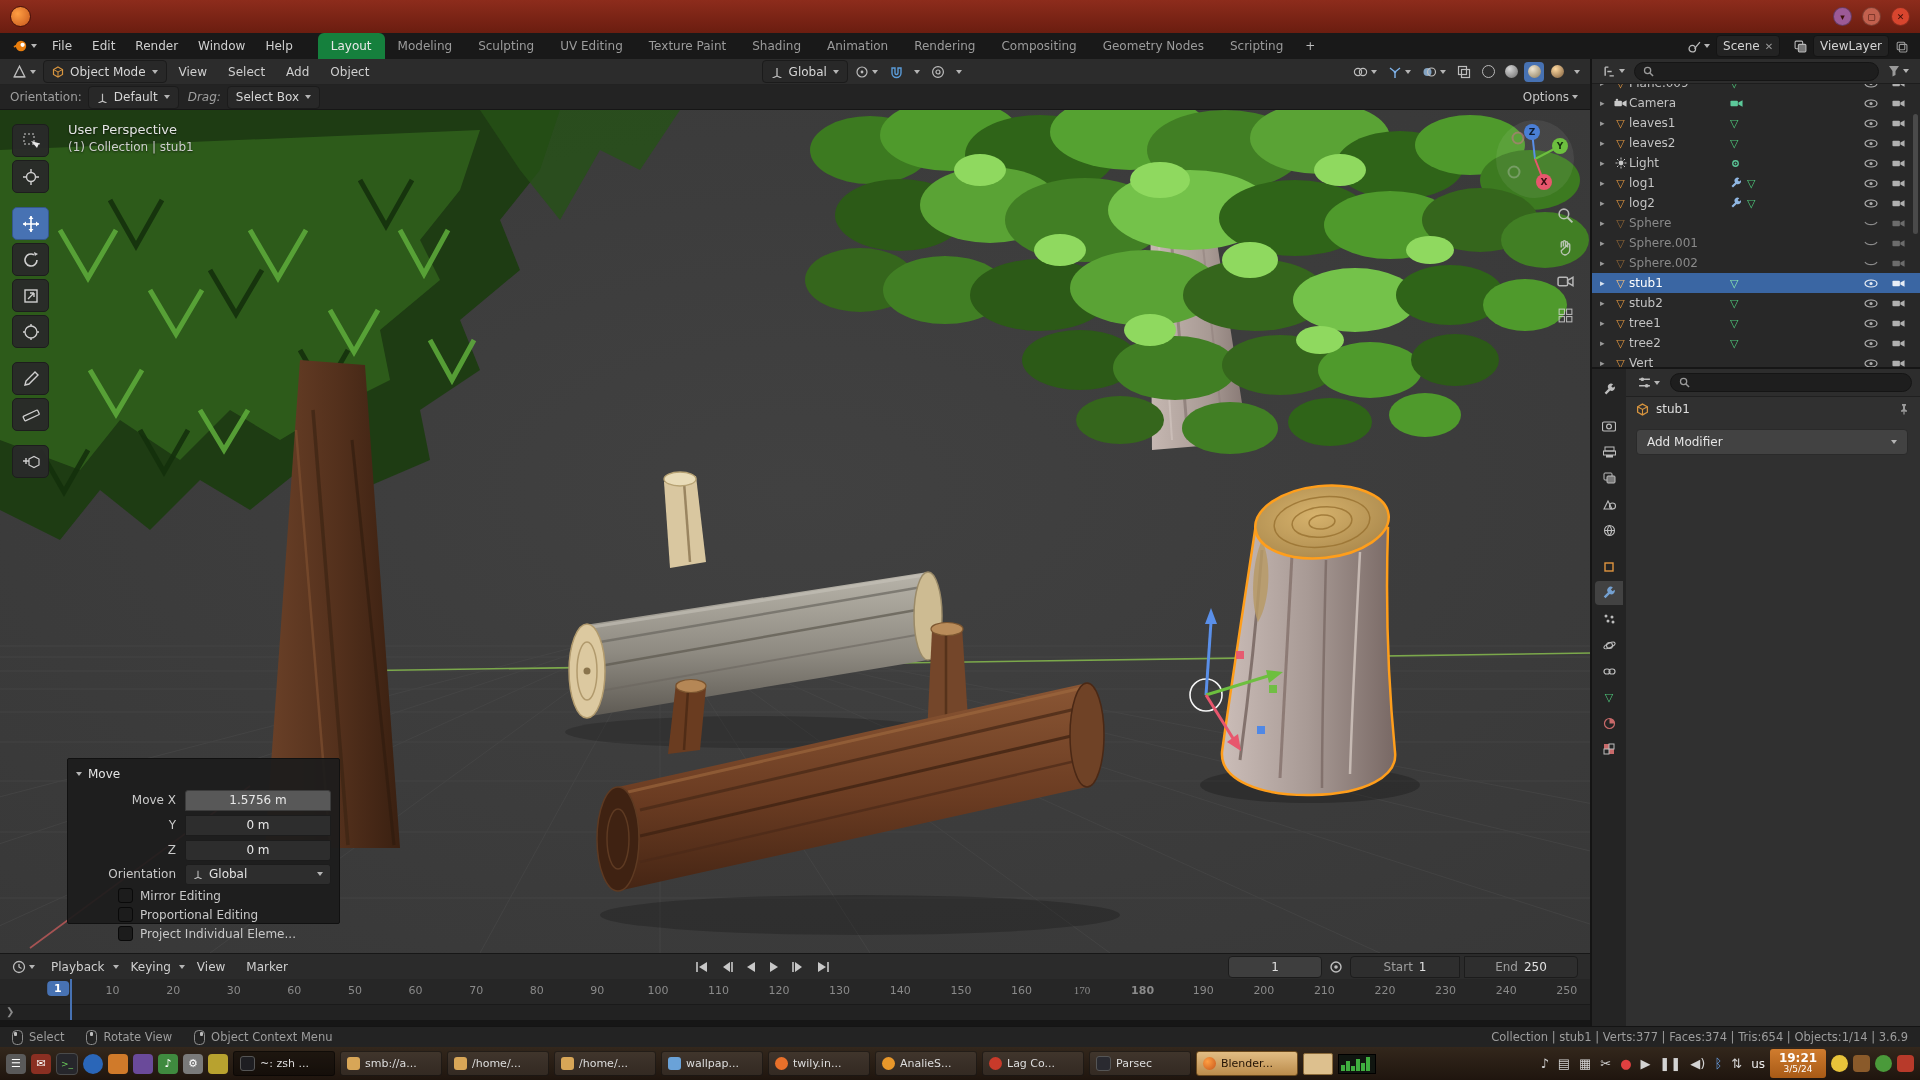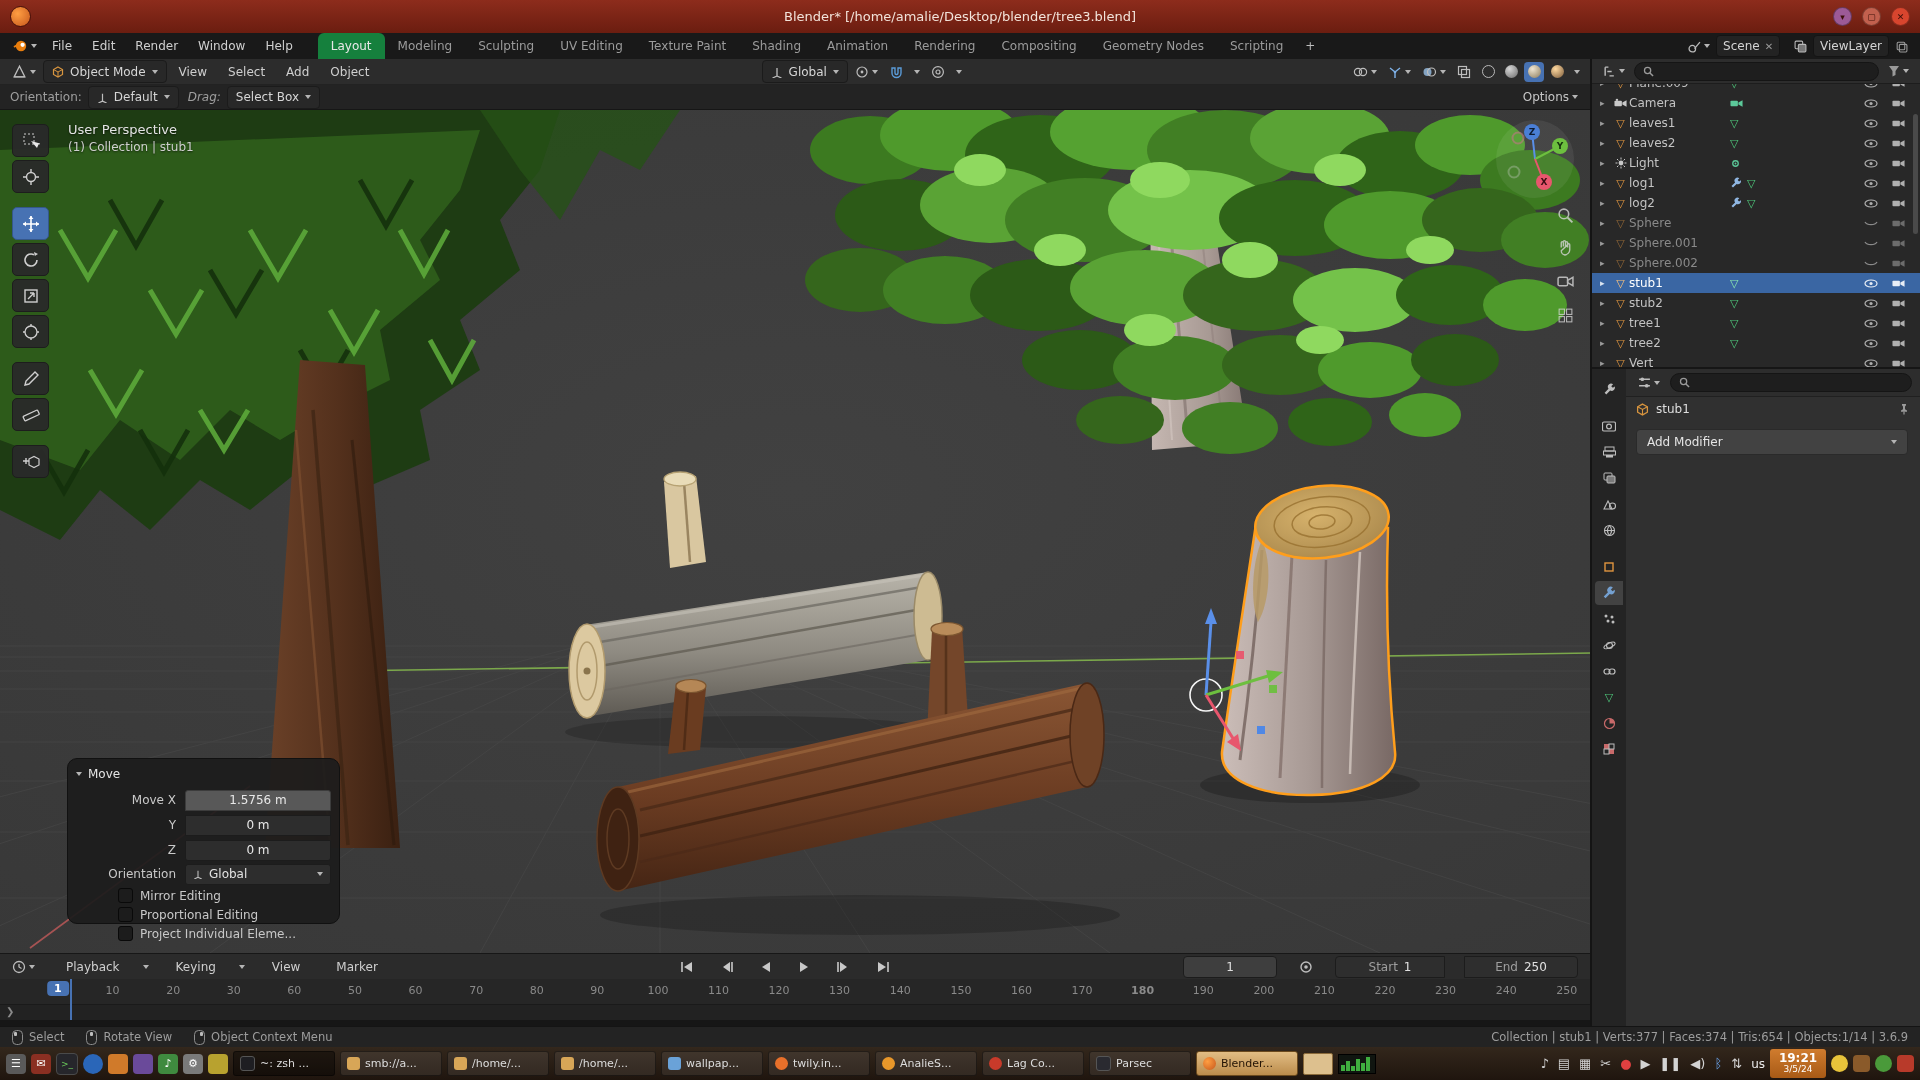--- a/index.html
+++ b/index.html
@@ -50,34 +50,34 @@
   .tool{width:35px;height:31px;background:rgba(41,41,41,.94);border:1px solid #1d1d1d;border-radius:5px;display:flex;align-items:center;justify-content:center;cursor:pointer;}
   .tool.active{background:#4772b3;border-color:#35578a;}
   .tgap{height:8px;}
   .sideicons{position:absolute;left:1552px;display:flex;flex-direction:column;}
   .sideicon{width:26px;height:26px;display:flex;align-items:center;justify-content:center;opacity:.8;cursor:pointer;}
   .navgizmo{position:absolute;left:1492px;top:6px;width:86px;height:86px;}
   .navball{position:absolute;inset:4px;border-radius:50%;background:rgba(255,255,255,.07);}
   .axdot{position:absolute;width:16px;height:16px;border-radius:50%;display:flex;align-items:center;justify-content:center;font-size:9px;font-weight:bold;color:#1b2a3a;}
 
   
-  .oppanel{position:absolute;left:67px;top:648px;width:273px;height:166px;background:rgba(28,28,28,.93);border:1px solid #111;border-radius:10px;box-sizing:border-box;padding:4px 8px 8px 8px;}
+  .oppanel{position:absolute;left:67px;top:648px;width:273px;height:166px;background:rgba(28,28,28,.93);border:1px solid #111;border-radius:2px;box-sizing:border-box;padding:4px 8px 8px 8px;}
   .oppanel .hdr{display:flex;align-items:center;gap:6px;height:22px;color:#e4e4e4;}
   .oprow{display:flex;align-items:center;margin-top:5px;height:20px;}
   .oplabel{width:100px;text-align:right;padding-right:9px;color:#c9c9c9;flex:none;}
   .opfield{flex:1;height:19px;background:#2d2d2d;border:1px solid #1c1c1c;display:flex;align-items:center;justify-content:center;color:#e8e8e8;}
   .opfield.lit{background:#585858;border-color:#3c3c3c;border-radius:3px 3px 0 0;}
   .opfield.mid{border-radius:0;}
   .opfield.bot{border-radius:0 0 3px 3px;}
   .opdrop{flex:1;height:19px;background:#2d2d2d;border:1px solid #1c1c1c;border-radius:3px;display:flex;align-items:center;gap:6px;padding:0 7px;color:#e2e2e2;}
   .opcheck{display:flex;align-items:center;gap:7px;margin-top:4px;margin-left:42px;}
   .cbox{width:13px;height:13px;background:#1c1c1c;border:1px solid #090909;border-radius:3px;}
 
   
-  .timeline-h{position:absolute;top:953px;left:0;width:1592px;height:26px;background:#2b2b2b;display:flex;align-items:center;padding:0 8px;box-sizing:border-box;gap:18px;border-top:1px solid #171717;}
+  .timeline-h{position:absolute;top:953px;left:0;width:1592px;height:26px;background:#2b2b2b;display:flex;align-items:center;padding:0 8px;box-sizing:border-box;gap:3px;border-top:1px solid #171717;}
   .tfield{display:inline-flex;align-items:center;justify-content:center;gap:6px;background:#2e2e2e;border:1px solid #1c1c1c;height:20px;padding:0 10px;color:#e0e0e0;}
   .ruler{position:absolute;top:979px;left:0;width:1592px;height:25px;background:#262626;}
   .tick{position:absolute;top:5px;transform:translateX(-50%);color:#8a8a8a;font-size:11px;}
   .playhead{position:absolute;left:3.64%;top:2px;transform:translateX(-50%);background:#4772b3;color:#fff;font-size:11px;font-weight:bold;
     border-radius:4px;padding:1px 7px;z-index:3;}
   .phline{position:absolute;left:3.64%;top:979px;width:2px;height:41px;background:#4772b3;z-index:2;}
   .tracks{position:absolute;top:1004px;left:0;width:1592px;height:16px;background:#222222;border-top:1px solid #1a1a1a;}
   .tl-gap{position:absolute;top:1020px;left:0;width:1920px;height:6px;background:#161616;}
 
   
@@ -132,21 +132,20 @@
   .clock .d{font-size:9px;}
   .trdot{width:17px;height:17px;border-radius:50%;flex:none;}
 </style>
 </head>
 <body>
 
 <div class="screen">
 
   <div class="titlebar">
     <span class="appbadge"></span>
-    <span class="title">Blender* [/home/amalie/Desktop/blender/tree3.blend]</span>
     <span class="sp"></span>
     <span class="winbtn" style="background:#9c5a96;">▾</span>
     <span class="winbtn" style="background:#c2604e;">▢</span>
     <span class="winbtn" style="background:#d8452e;">✕</span>
   </div>
 
   <div class="menubar">
     <span class="iconbtn">
       <svg class="i" width="16" height="16" viewBox="0 0 16 16">
           <circle cx="9" cy="8" r="5.2" fill="#e87d0d"></circle>
@@ -762,21 +761,21 @@
     <span class="tick" style="left:29.91%;">70</span>
     <span class="tick" style="left:33.71%;">80</span>
     <span class="tick" style="left:37.52%;text-align:center;">90</span>
     <span class="tick" style="left:41.33%;">100</span>
     <span class="tick" style="left:45.13%;">110</span>
     <span class="tick" style="left:48.94%;">120</span>
     <span class="tick" style="left:52.74%;">130</span>
     <span class="tick" style="left:56.55%;">140</span>
     <span class="tick" style="left:60.36%;">150</span>
     <span class="tick" style="left:64.16%;">160</span>
-    <span class="tick" style="left:67.97%;">170</span>
+    <span class="tick" style="left:67.97%;font-family:Liberation Serif, serif;">170</span>
     <span class="tick" style="left:71.77%;font-weight:bold;">180</span>
     <span class="tick" style="left:75.58%;">190</span>
     <span class="tick" style="left:79.39%;">200</span>
     <span class="tick" style="left:83.19%;">210</span>
     <span class="tick" style="left:87.00%;">220</span>
     <span class="tick" style="left:90.80%;">230</span>
     <span class="tick" style="left:94.61%;">240</span>
     <span class="tick" style="left:98.42%;">250</span>
   </div>
   <div class="tracks">

